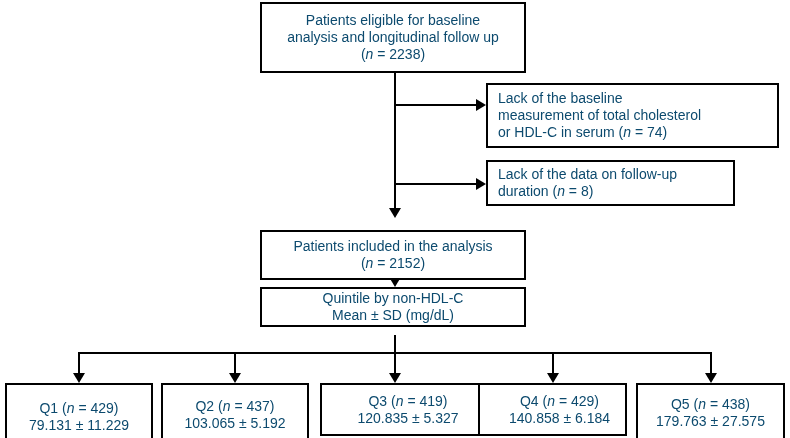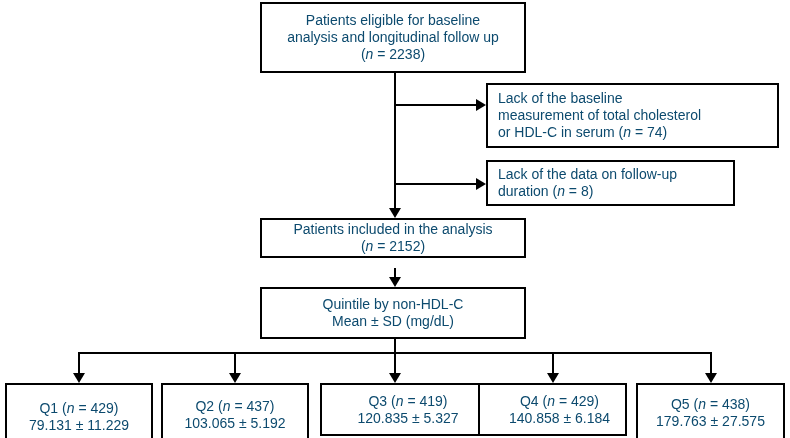--- a/index.html
+++ b/index.html
@@ -103,29 +103,29 @@
     <div class="ln">Lack of the baseline</div>
     <div class="ln">measurement of total cholesterol</div>
     <div class="ln"><span>or HDL-C in serum (</span><span class="ital">n</span><span> = 74)</span></div>
   </div>
 
   <div class="node left-align" style="left:486px; top:160px; width:249px; height:46px;">
     <div class="ln">Lack of the data on follow-up</div>
     <div class="ln"><span>duration (</span><span class="ital">n</span><span> = 8)</span></div>
   </div>
 
-  <div class="node" style="left:260px; top:218px; width:266px; height:40px;">
+  <div class="node" style="left:260px; top:230px; width:266px; height:50px;">
     <div class="ln">Patients included in the analysis</div>
     <div class="ln"><span>(</span><span class="ital">n</span><span> = 2152)</span></div>
   </div>
 
   <div class="vline" style="left:394px; top:268px; height:9px;"></div>
   <div class="arrow-down" style="left:389px; top:277px;"></div>
 
-  <div class="node" style="left:260px; top:287px; width:266px; height:52px;">
+  <div class="node" style="left:260px; top:287px; width:266px; height:40px;">
     <div class="ln">Quintile by non-HDL-C</div>
     <div class="ln">Mean ± SD (mg/dL)</div>
   </div>
 
   <div class="vline" style="left:394px; top:335px; height:18px;"></div>
   <div class="hline" style="left:78px; top:352px; width:634px;"></div>
 
   <div class="vline" style="left:78px; top:352px; height:21px;"></div>
   <div class="arrow-down" style="left:73px; top:373px;"></div>
 

